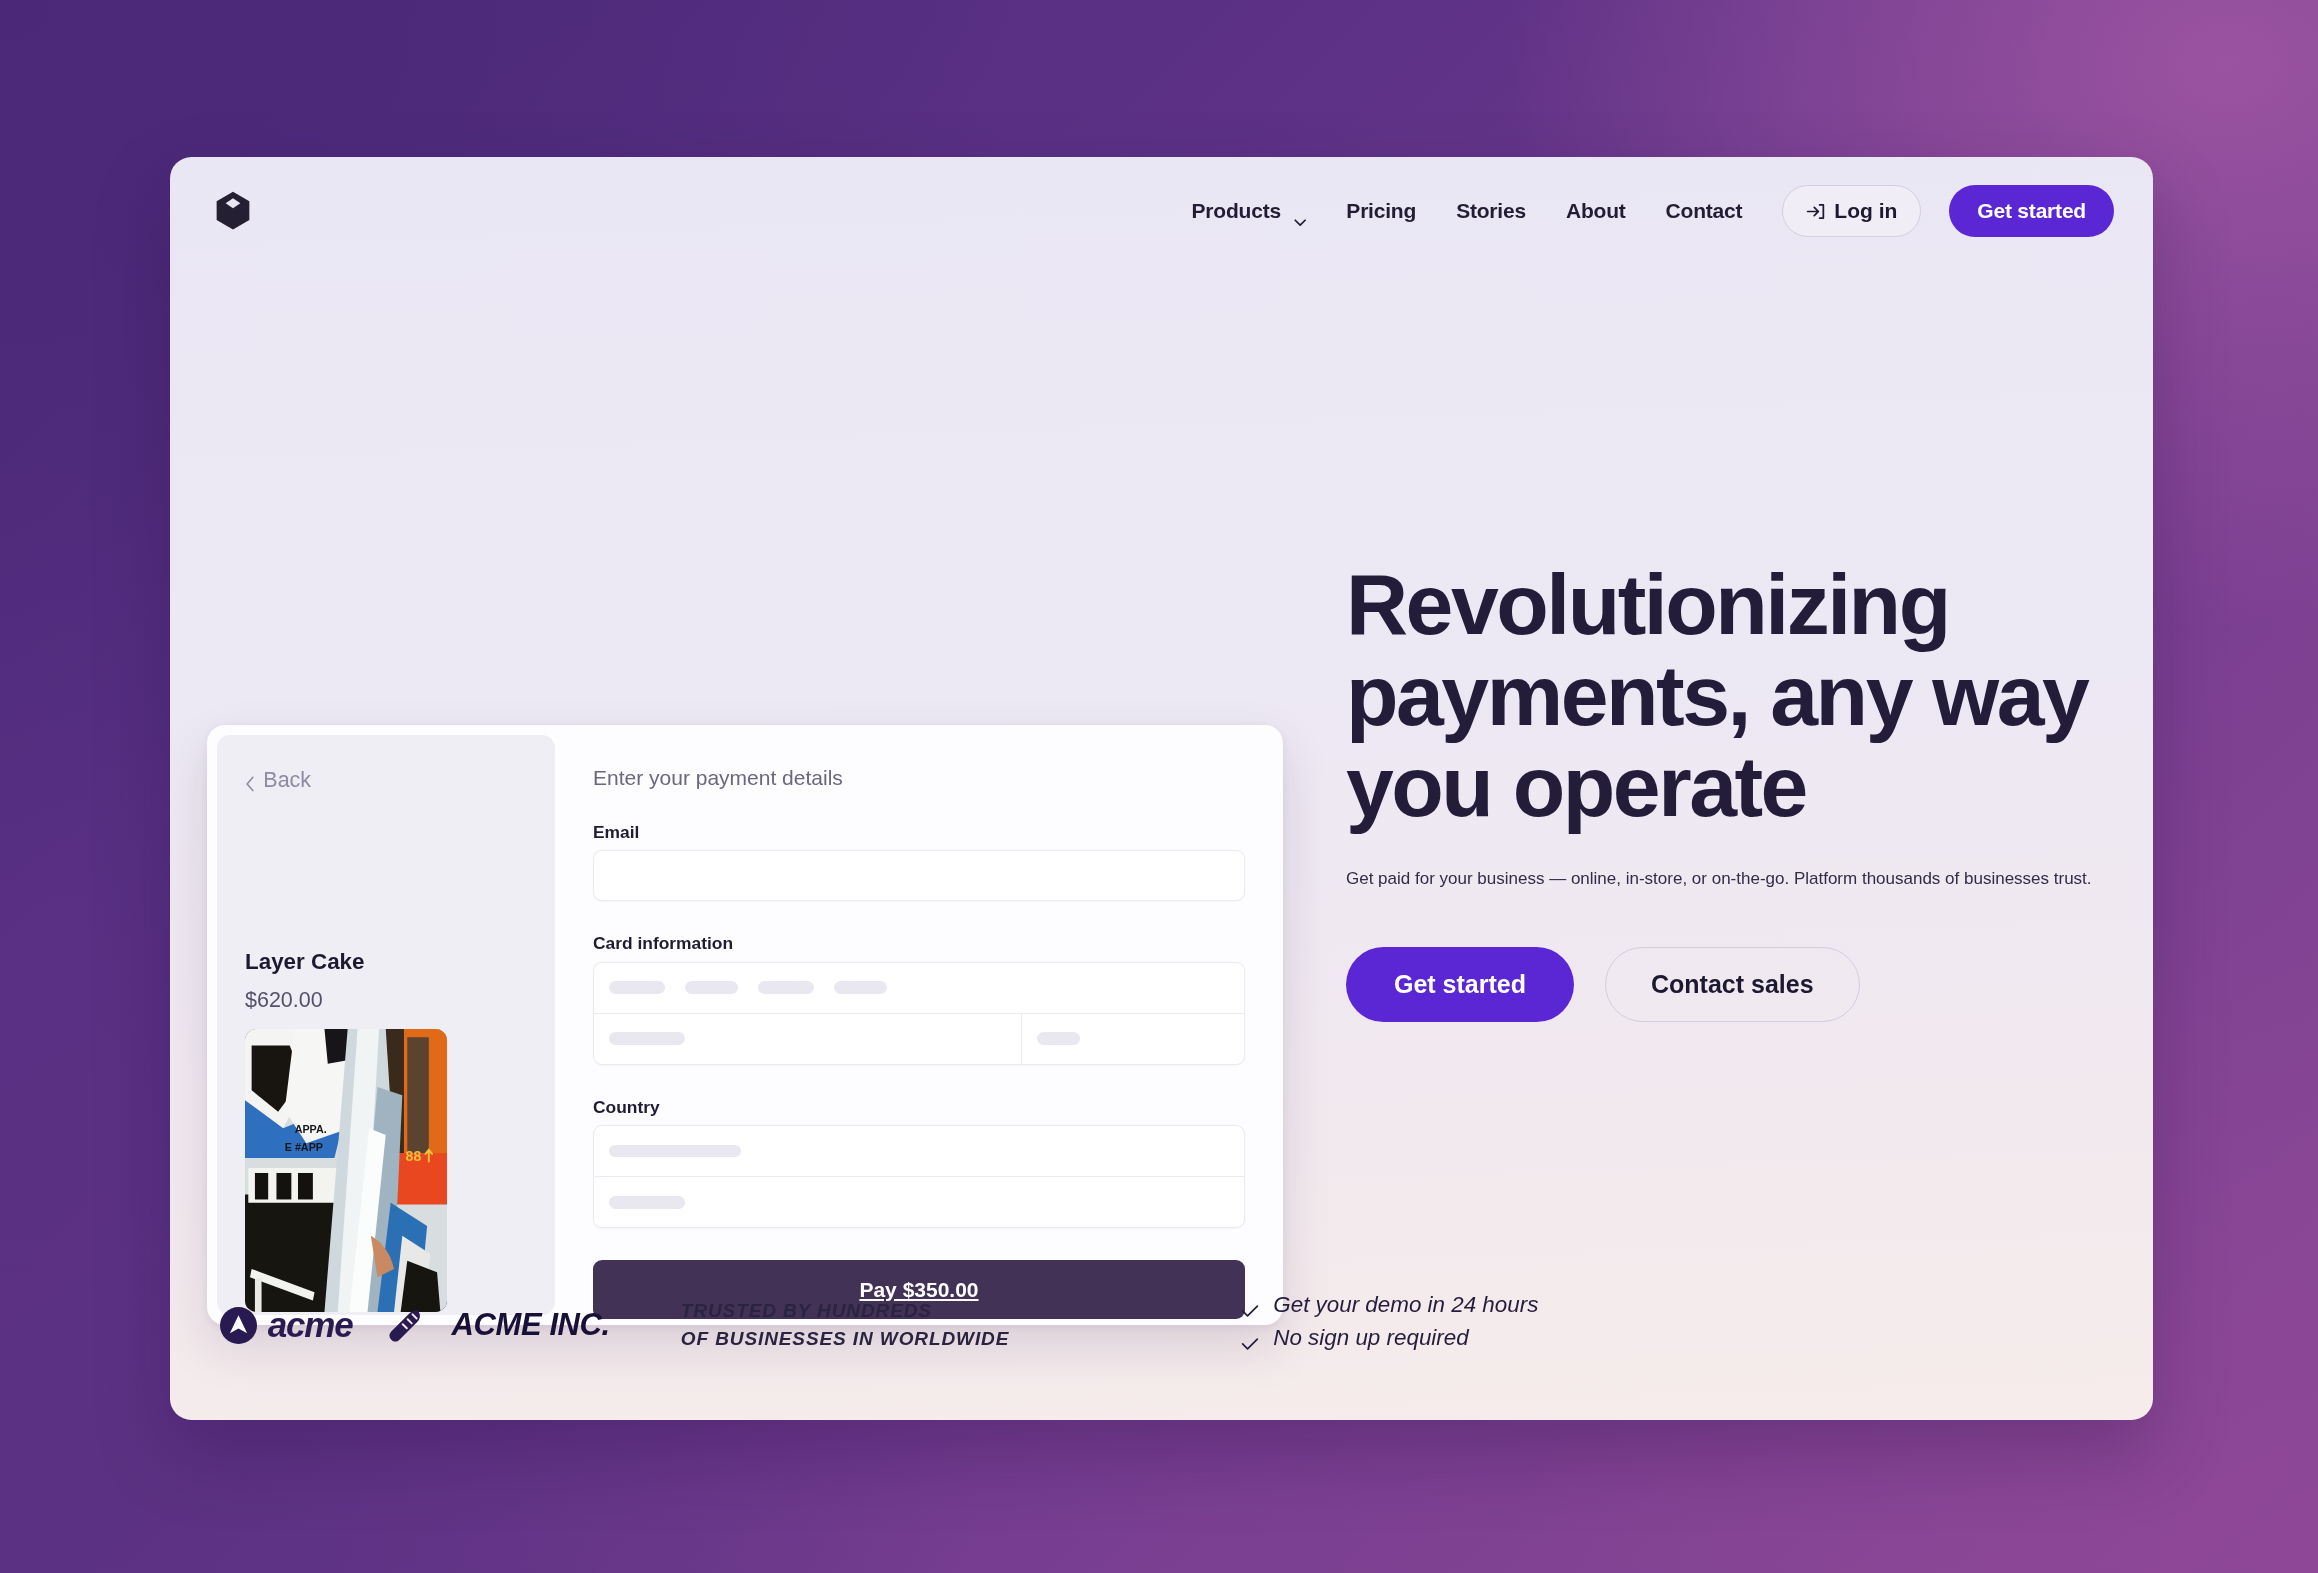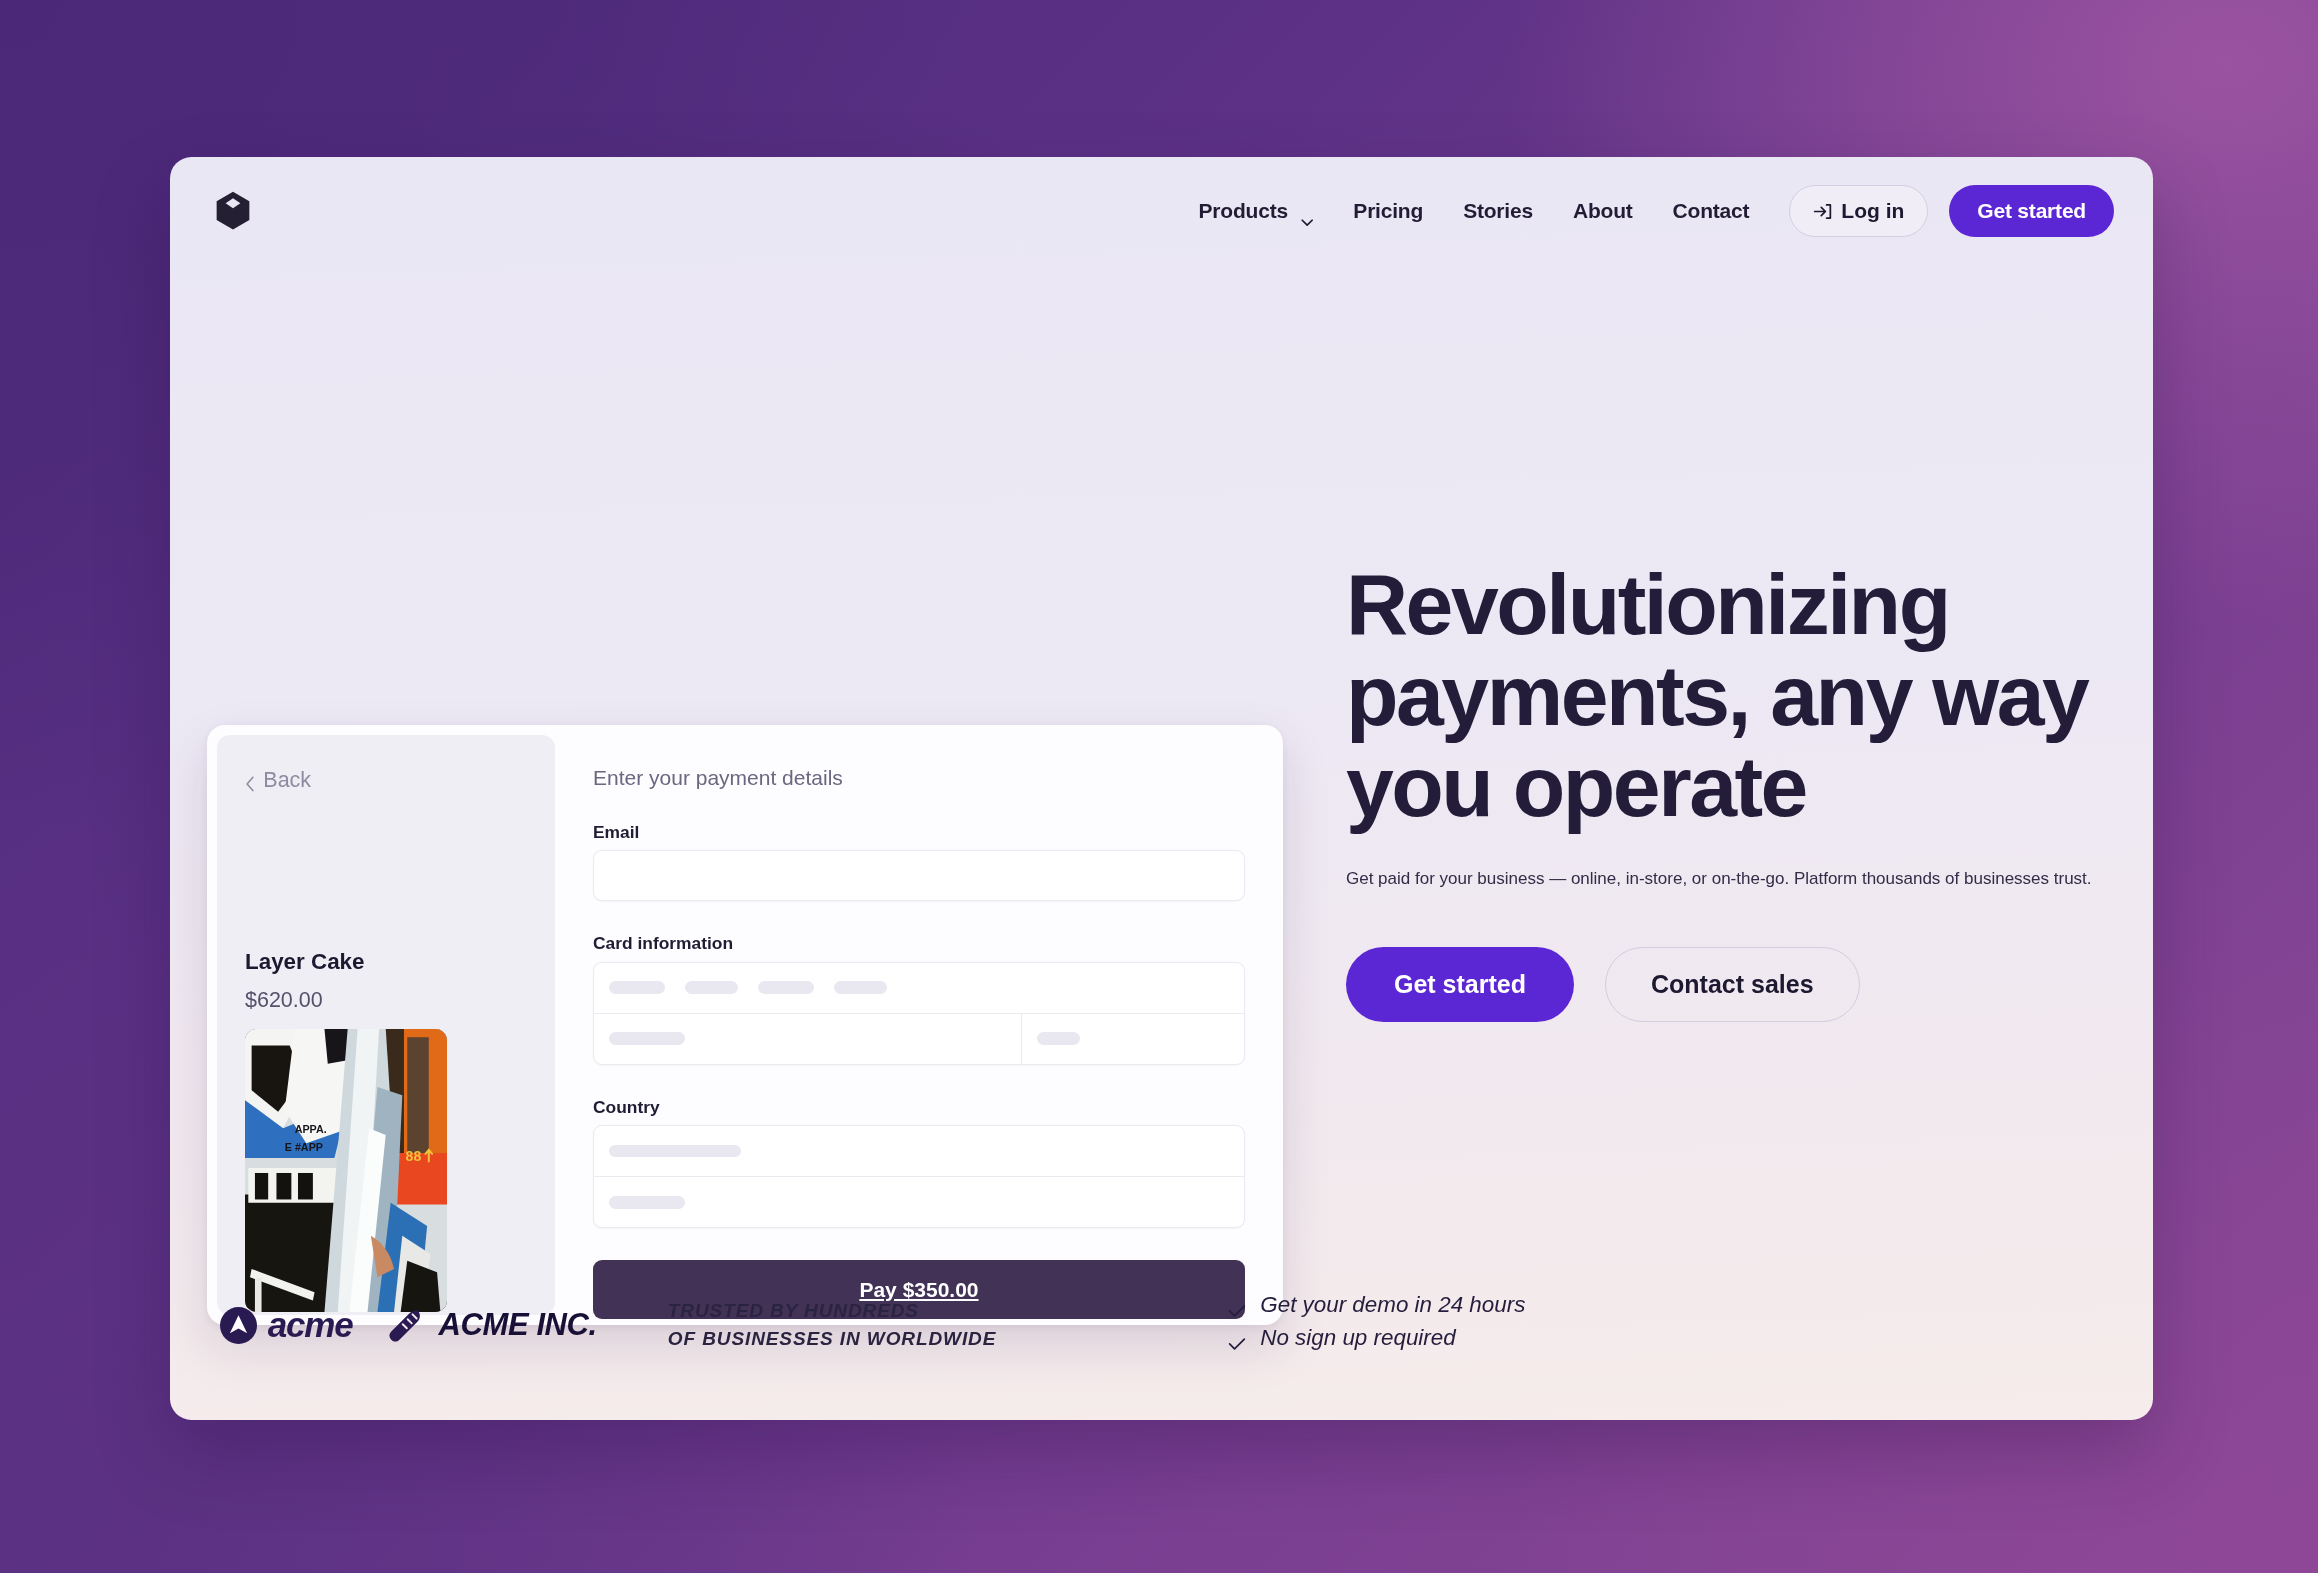--- a/index.html
+++ b/index.html
@@ -36,21 +36,21 @@
   }
   .logo-mark { width:36px; height:40px; flex:none; }
   .nav-spacer { flex:1 1 auto; }
   .nav-links { display:flex; align-items:center; gap:40px; }
   .nav-link {
     font-size:21px; font-weight:700; color:#221d35;
     letter-spacing:-0.2px; white-space:nowrap;
     display:flex; align-items:center; gap:13px; cursor:pointer;
   }
   .chev { width:12.4px; height:7.5px; display:block; }
-  .nav-actions { display:flex; align-items:flex-end; gap:21px; margin-left:40px; }
+  .nav-actions { display:flex; align-items:flex-end; gap:28px; margin-left:40px; }
   .btn-login {
     display:flex; align-items:center; gap:9px;
     height:52px; padding:0 23px;
     border:1.2px solid #d3cfe2; border-radius:28px;
     background:rgba(255,255,255,.28);
     font-size:21px; font-weight:700; color:#1d1930;
     cursor:pointer; white-space:nowrap;
   }
   .login-ico { width:19px; height:19px; display:block; }
   .btn-primary {
@@ -145,21 +145,21 @@
 
   
   .footer {
     position:absolute; left:0; bottom:0; width:100%; height:190px;
     display:flex; align-items:center; padding:0 50px;font-style:italic;
   }
   .logos { display:flex; align-items:center; gap:35px; padding-left:0; }
   .acme1 { display:flex; align-items:center; gap:10.8px; }
   .acme1-ico { width:37px; height:37px; display:block; }
   .acme1-txt { font-size:35px; font-weight:700; color:#2a1a52; letter-spacing:-1.2px; }
-  .acme2 { display:flex; align-items:flex-start; gap:15px; }
+  .acme2 { display:flex; align-items:flex-start; gap:28px; }
   .acme2-ico { width:36px; height:36px; display:block; }
   .acme2-txt { font-size:31px; font-weight:700; color:#181036; letter-spacing:-0.4px; }
   .trusted {
     margin-left:36px; font-size:19px; font-weight:700;
     letter-spacing:0.9px; color:#2a2440; line-height:1.5;
   }
   .bullets { margin-left:232px; }
   .bullet { display:flex; align-items:center; gap:14px; font-size:22.4px; color:#241e3c; margin-bottom:7.5px; }
   .check { width:18px; height:14px; display:block; flex:none; }
 </style>

